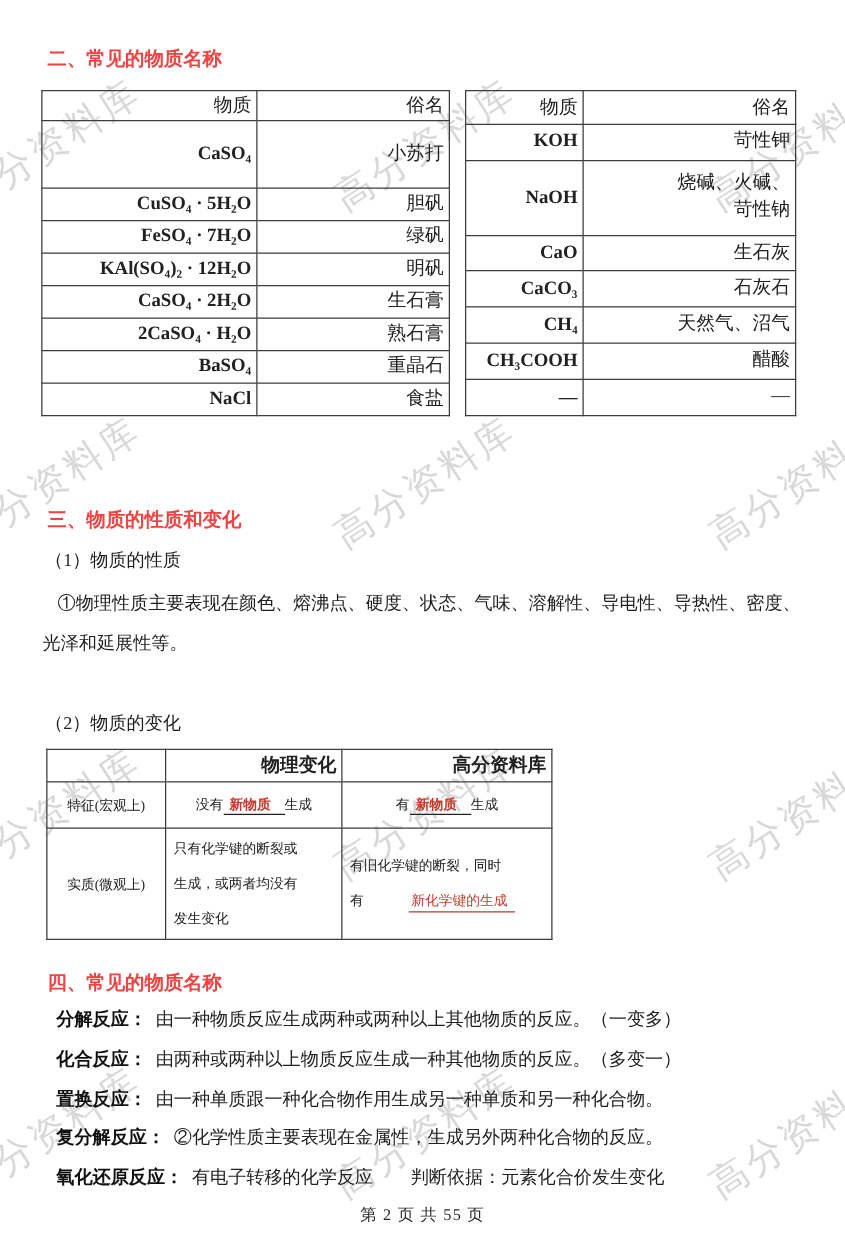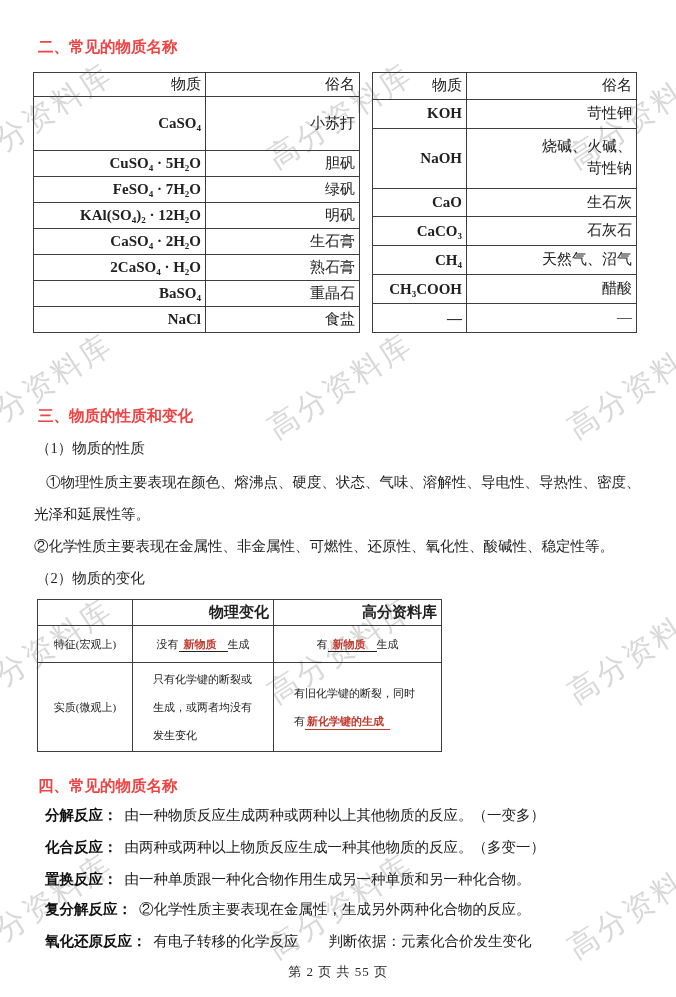--- a/index.html
+++ b/index.html
@@ -58,37 +58,38 @@
   .formula{font-weight:700;font-family:"Liberation Serif","DejaVu Serif","DejaVu Sans",serif;white-space:nowrap;}
   .cname{white-space:pre-line;line-height:1.45;}
   
   .t2{left:37px;top:599px;width:404px;}
   .t2 col.a{width:95px;} .t2 col.b{width:141px;} .t2 col.c{width:168px;}
   .t2 th{font-weight:700;font-size:15px;height:25px;}
   .t2 td{font-size:11px;}
   .t2 tr.r1 td{height:32px;}
   .t2 tr.r2 td{height:84px;}
   .t2 td.lbl{text-align:center;white-space:nowrap;}
-  .t2 td.cell{text-align:left;padding:2px 20px;line-height:28px;}
+  .t2 td.cell{text-align:left;padding:2px 6px;line-height:28px;}
   .t2 td.cc{text-align:center;}
   .pre{white-space:pre-line;}
   .blank{
     display:inline-block;
     border-bottom:1.4px solid #222;
     padding:0 11px 0 5px;
     line-height:1.15;
     font-weight:700;
   }
   .red{color:#c03a2e;}
   .blank-red{
     display:inline-block;
     border-bottom:1.6px solid #c03a2e;
     padding:0 6px 1px 2px;
     line-height:1.15;
-    font-weight:700;
+    font-weight:400;
+    margin-left:36px;
   }
   .block{display:block;}
   
   .rline{white-space:nowrap;font-size:14.5px;}
   .rline .rlabel{
     font-family:"Liberation Sans","DejaVu Sans",sans-serif;
     font-weight:700;color:#111;margin-right:7px;
   }
   #rx1{left:45px;top:806px;}
   #rx2{left:45px;top:838px;}
@@ -207,21 +208,20 @@
             <td class="cname">—</td>
           </tr>
     </tbody>
       </table>
   </div>
 
   <div class="abs sec-title" id="sec3-title">三、物质的性质和变化</div>
   <div class="abs body-line" id="sec3-sub1">（1）物质的性质</div>
   <div class="abs body-line" id="sec3-p1a">①物理性质主要表现在颜色、熔沸点、硬度、状态、气味、溶解性、导电性、导热性、密度、</div>
   <div class="abs body-line" id="sec3-p1b">光泽和延展性等。</div>
-  <div class="abs body-line" id="sec3-p2">②化学性质主要表现在金属性、非金属性、可燃性、还原性、氧化性、酸碱性、稳定性等。</div>
   <div class="abs body-line" id="sec3-sub2">（2）物质的变化</div>
 
   <table class="abs t2">
     <colgroup>
         <col class="a">
         <col class="b">
         <col class="c">
       </colgroup>
     <tbody>
         <tr>

